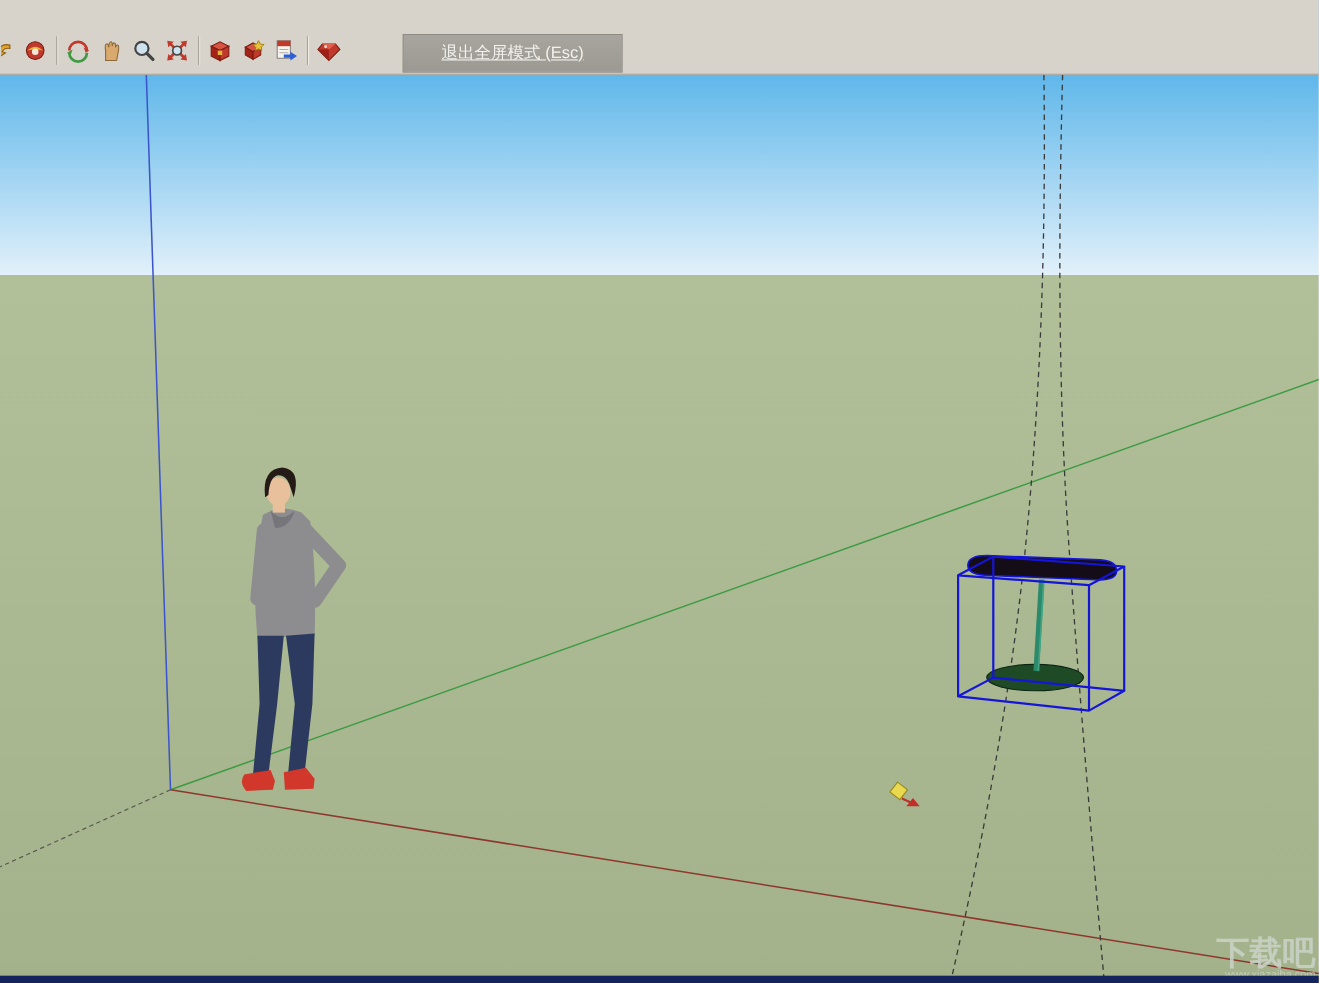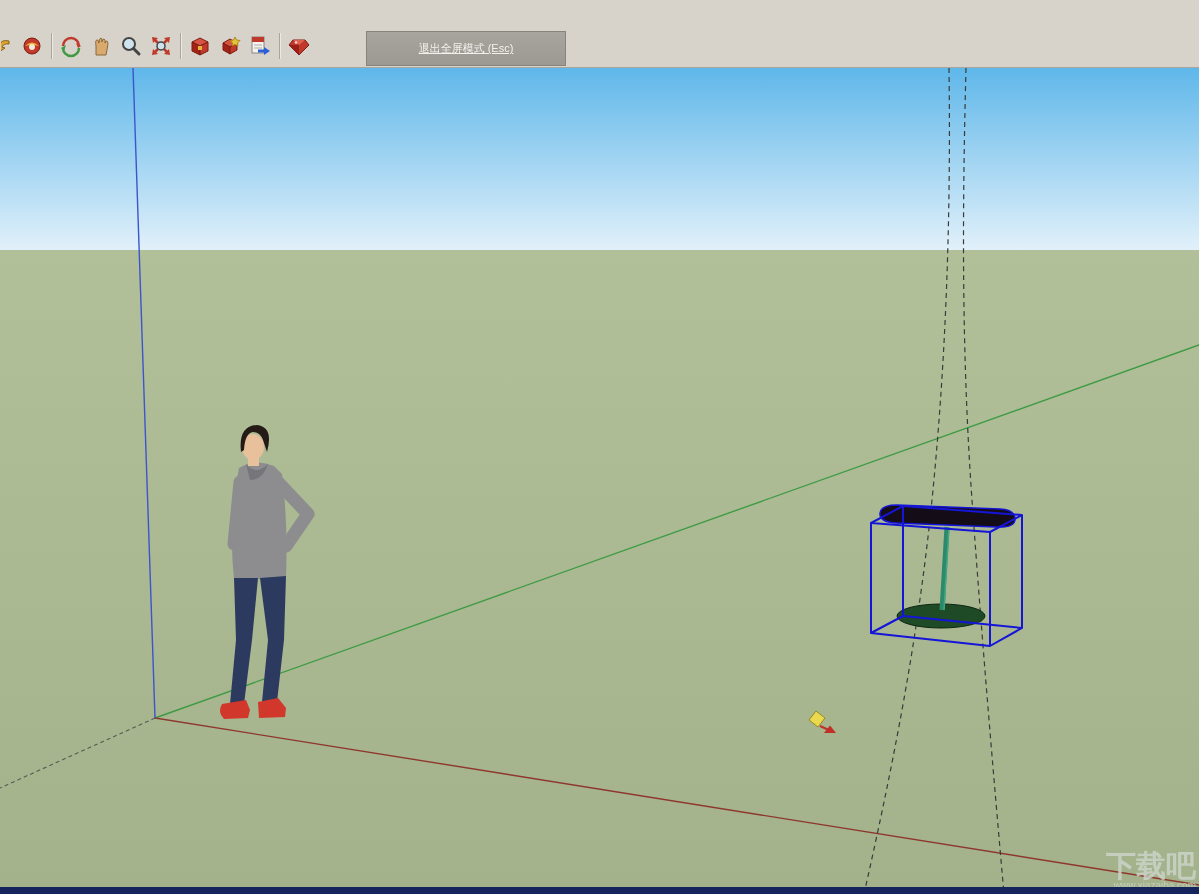--- a/index.html
+++ b/index.html
@@ -22,21 +22,21 @@
   .tb-btn{width:28px;height:28px;display:flex;align-items:center;justify-content:center;
     background:transparent;border:none;padding:0;margin:0 1px;cursor:pointer;}
   .tb-btn.cut{width:15px;overflow:hidden;justify-content:flex-start;}
   .tb-btn.cut svg{margin-left:-8px;}
   .tb-sep{width:1px;height:26px;background:#a9a59d;margin:0 4px 1px 4px;
     box-shadow:1px 0 0 #ece9e2;}
   .tooltip{position:absolute;left:366px;top:31px;width:200px;height:35px;
     background:linear-gradient(#a8a59e,var(--tooltip-bg));
     border:1px solid #87847d;box-sizing:border-box;z-index:6;
     display:flex;align-items:center;justify-content:center;
-    color:var(--tooltip-text);font-size:11px;text-decoration:underline;cursor:pointer;}
+    color:var(--tooltip-text);font-size:15px;text-decoration:underline;cursor:pointer;}
   
   .sky-rect{fill:url(#skyGrad);}
   .ground-rect{fill:url(#groundGrad);}
   .sst{stop-color:var(--sky-top,#5fb7ea);}
   .ssh{stop-color:var(--sky-horizon,#e3f1fa);}
   .gst{stop-color:var(--ground-top,#b2c09a);}
   .gsb{stop-color:var(--ground-bottom,#a3b28b);}
   .ax-b{stroke:var(--axis-blue);stroke-width:1.4;}
   .ax-g{stroke:var(--axis-green);stroke-width:1.4;}
   .ax-r{stroke:var(--axis-red);stroke-width:1.4;}

